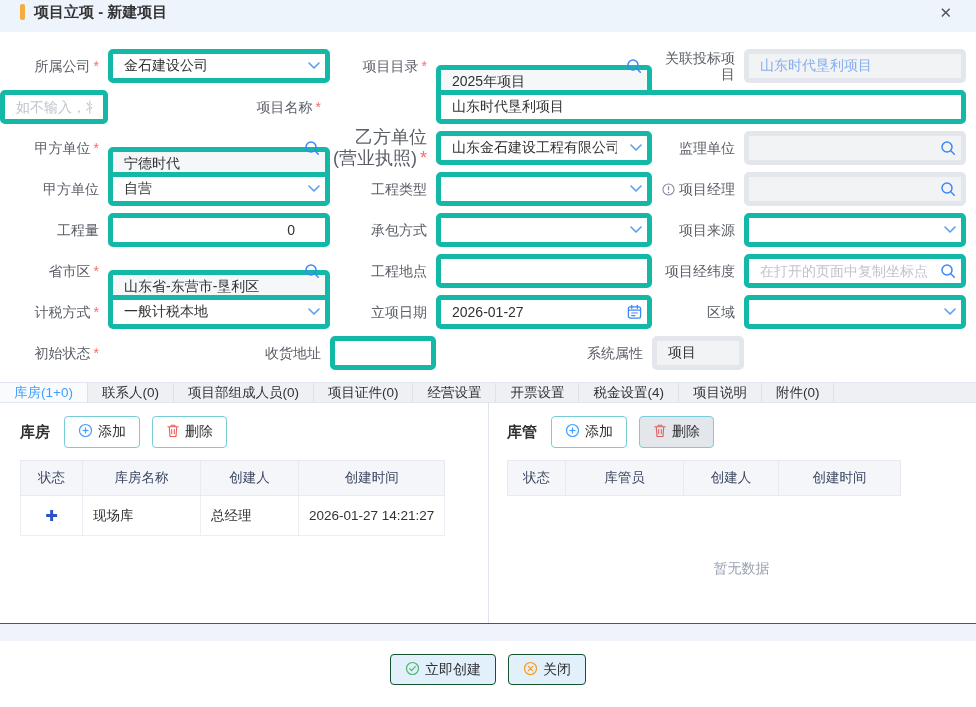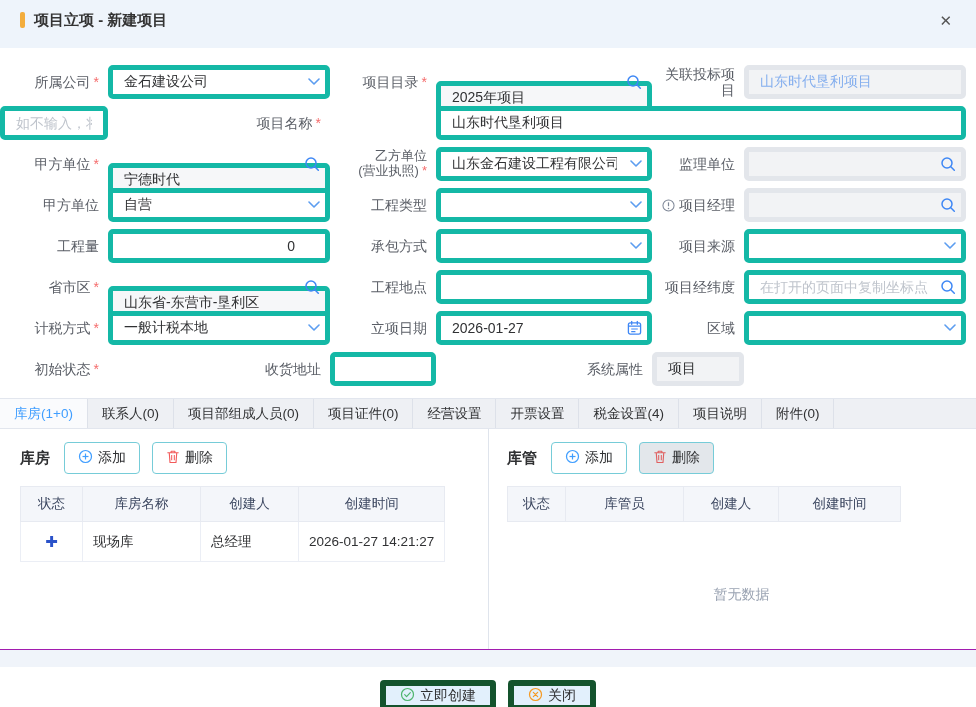--- a/index.html
+++ b/index.html
@@ -4,21 +4,21 @@
 <style>
   * { margin:0; padding:0; box-sizing:border-box; }
   html,body { width:976px; height:707px; }
   body {
     font-family:"Liberation Sans","DejaVu Sans",sans-serif;
     font-size:14px; color:#303133; background:#fff; overflow:hidden;
     position:relative;
   }
   
   .titlebar {
-    height:48px; background:#eef4fb; display:flex; align-items:center;
+    height:32px; background:#eef4fb; display:flex; align-items:center;
     padding:0 24px 8px 20px;
   }
   .title-accent { width:5px; height:16px; border-radius:2px; background:#f3ad3d; margin-right:9px; }
   .title-text { font-size:15px; font-weight:bold; color:#333; }
   .close-x {
     margin-left:auto; font-size:15px; color:#555; cursor:pointer;
     background:none; border:none; font-family:inherit; line-height:1;
   }
   
   .form {
@@ -27,21 +27,21 @@
     grid-template-columns:108px 222px 106px 216px 92px 1fr;
     grid-auto-rows:34px;
     row-gap:7px;
   }
   .lbl {
     display:flex; align-items:center; justify-content:flex-end;
     padding-right:9px; color:#5a5e66; font-size:14px; text-align:right;
     line-height:1.15;
   }
   .lbl .req { color:#f56c6c; margin-left:3px; }
-  .lbl.two-line { flex-direction:column; justify-content:center; align-items:flex-end; font-size:13px; }
+  .lbl.two-line { flex-direction:column; justify-content:center; align-items:flex-end; font-size:18px; }
   .lbl.two-line .l2 { display:flex; align-items:center; }
   .info-ic { display:inline-flex; margin-right:4px; }
   .fld { position:relative; display:flex; align-items:center; }
   .inp {
     width:100%; height:34px; border:5px solid #14b8a6; border-radius:5px;
     padding:0 30px 0 11px; font-size:14px; color:#303133; background:#fff;
     font-family:inherit; outline:none;
   }
   .inp.no-ic { padding-right:11px; }
   .inp::placeholder { color:#bfc4cc; }
@@ -52,21 +52,21 @@
   .inp.focused { border-color:#409eff; }
   .fld .icn {
     position:absolute; right:10px; top:50%; transform:translateY(-50%);
     display:flex; align-items:center;
   }
   .span2 { grid-column:4 / 7; }
   
   .tabs {
     margin-top:12px; display:flex; background:#eef0f4;
     border-top:1px solid #e2e6ee; border-bottom:1px solid #e2e6ee;
-    height:31px;
+    height:21px;
   }
   .tab {
     padding:0 14px; display:flex; align-items:center; font-size:13.5px;
     color:#303133; border-right:1px solid #dde1e9; cursor:pointer; white-space:nowrap;
   }
   .tab.active { background:#fafbfd; color:#409eff; }
   
   .panels { display:flex; height:221px; border-bottom:1px solid #a21caf; }
   .panel { width:488px; padding:13px 0 0 20px; }
   .panel.right { border-left:1px solid #dfe4ec; padding-left:18px; }
@@ -91,21 +91,21 @@
   td.center { text-align:center; padding:0; }
   .plus-glyph { color:#2a52c9; font-weight:bold; font-size:15px; }
   .empty-body {
     height:145px; display:flex; align-items:center; justify-content:center;
     color:#9aa3b2; font-size:14px;
   }
   
   .bottom-gap { height:17px; background:#f0f4fa; }
   .footer { display:flex; justify-content:center; gap:12px; padding-top:13px; background:#fff; }
   .fbtn {
-    height:31px; padding:0 14px; background:#e2f0fc; border:6px solid #14532d;
+    height:31px; padding:0 14px; background:#e2f0fc; border:1px solid #14532d;
     border-radius:4px; font-size:14px; color:#303133; display:inline-flex;
     align-items:center; gap:5px; cursor:pointer; font-family:inherit;
   }
 </style>
 </head>
 <body>
 
 <div class="titlebar">
   <span class="title-accent"></span>
   <span class="title-text">项目立项 - 新建项目</span>

